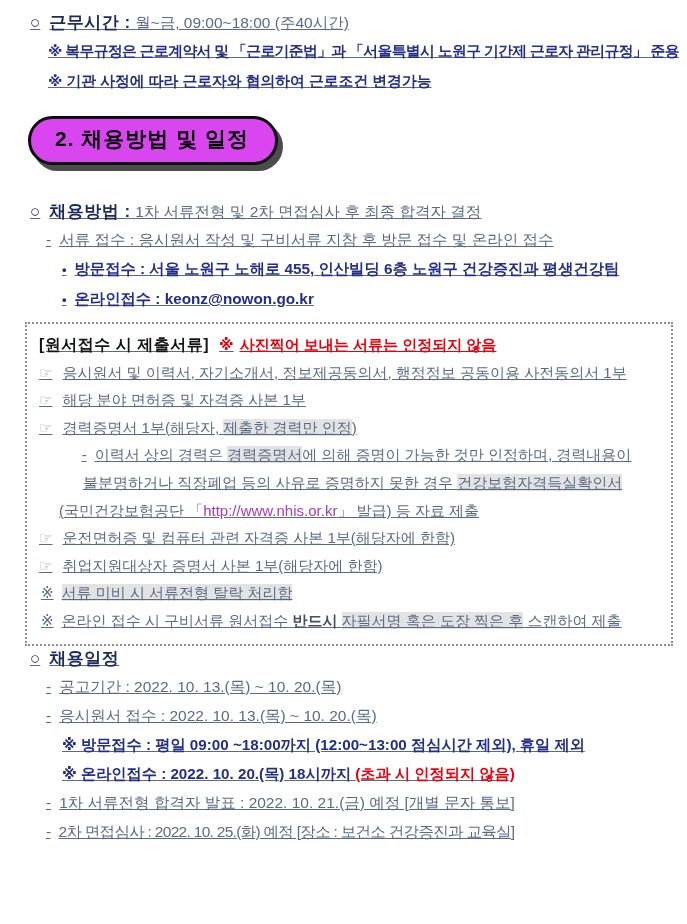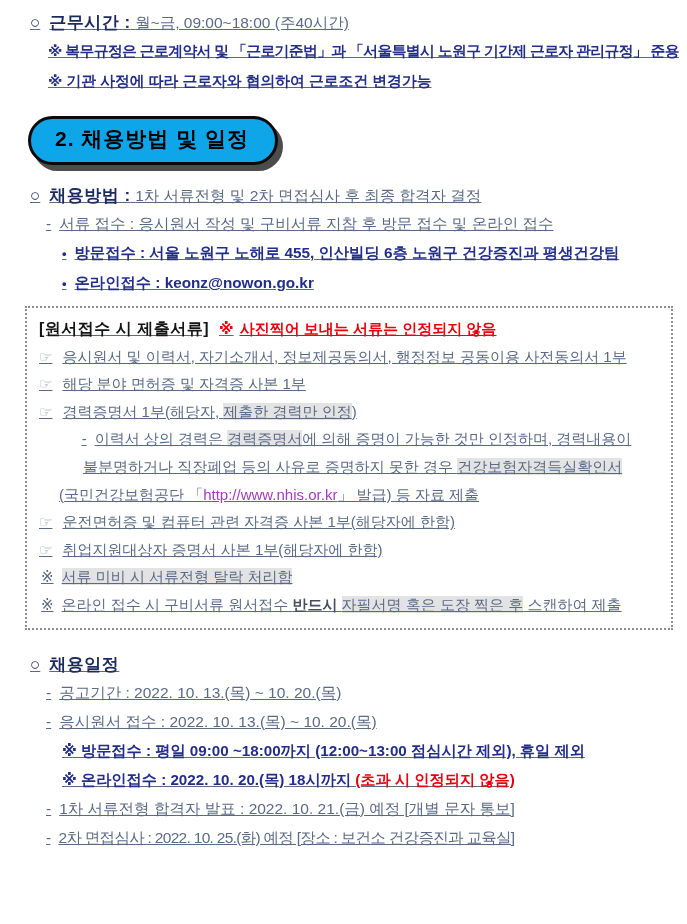--- a/index.html
+++ b/index.html
@@ -21,25 +21,25 @@
   .o-value  { color:#5a6a85; font-size:15.5px; }
   .wh-line { padding-top:10px; }
 
   
   .note { padding-left:48px; color:#232e8a; font-weight:bold; font-size:14.8px; line-height:30px; white-space:nowrap; }
   .note.tight { letter-spacing:-0.6px; }
 
   
   .sec-box {
     display:inline-block;
-    margin:20px 0 0 28px;
+    margin:20px 0 16px 28px;
     padding:6px 26px 9px 24px;
     border:3px solid #0a0a0a;
     border-radius:26px;
-    background:#0ea5e9;
+    background:#d946ef;
     box-shadow:5px 6px 0 rgba(45,45,45,0.85);
     font-size:21px; font-weight:800; color:#000;
     letter-spacing:1px;
     white-space:nowrap;
   }
   .m-line { margin-top:18px; }
 
   .sub-line { padding-left:46px; font-size:15.5px; line-height:29px; color:#5a6a85; white-space:nowrap; }
   .dash { margin-right:8px; }
   .bullet-line { padding-left:62px; font-size:15.3px; line-height:29px; color:#232e8a; font-weight:bold; white-space:nowrap; }
@@ -57,21 +57,21 @@
   .warn-mark { color:#e8000d; font-weight:bold; margin:0 6px 0 10px; }
   .warn { color:#e8000d; font-weight:bold; text-decoration:underline; }
   .hand { color:#98a0aa; margin-right:10px; font-size:15px; }
   .hl { background:#e3e3e3; }
   .url { color:#a43bc1; }
   .strong-dark { color:#454e63; font-weight:bold; }
   .pl4 { padding-left:4px; } .pl6 { padding-left:6px; } .pl12 { padding-left:12px;text-align:center; }
   .pl24 { padding-left:24px; } .pl48 { padding-left:48px; }
 
   
-  .sched-title { margin-top:22px; }
+  .sched-title { }
   .s-item { padding-left:46px; font-size:15.5px; line-height:29px; color:#5a6a85; white-space:nowrap; }
   .s-navy { padding-left:62px; font-size:15.2px; line-height:29px; color:#232e8a; font-weight:bold; white-space:nowrap; }
   .s-red { color:#e8000d; font-weight:bold; }
   .condensed { letter-spacing:-0.7px; }
 </style>
 </head>
 <body>
 
 <div class="page">
 

